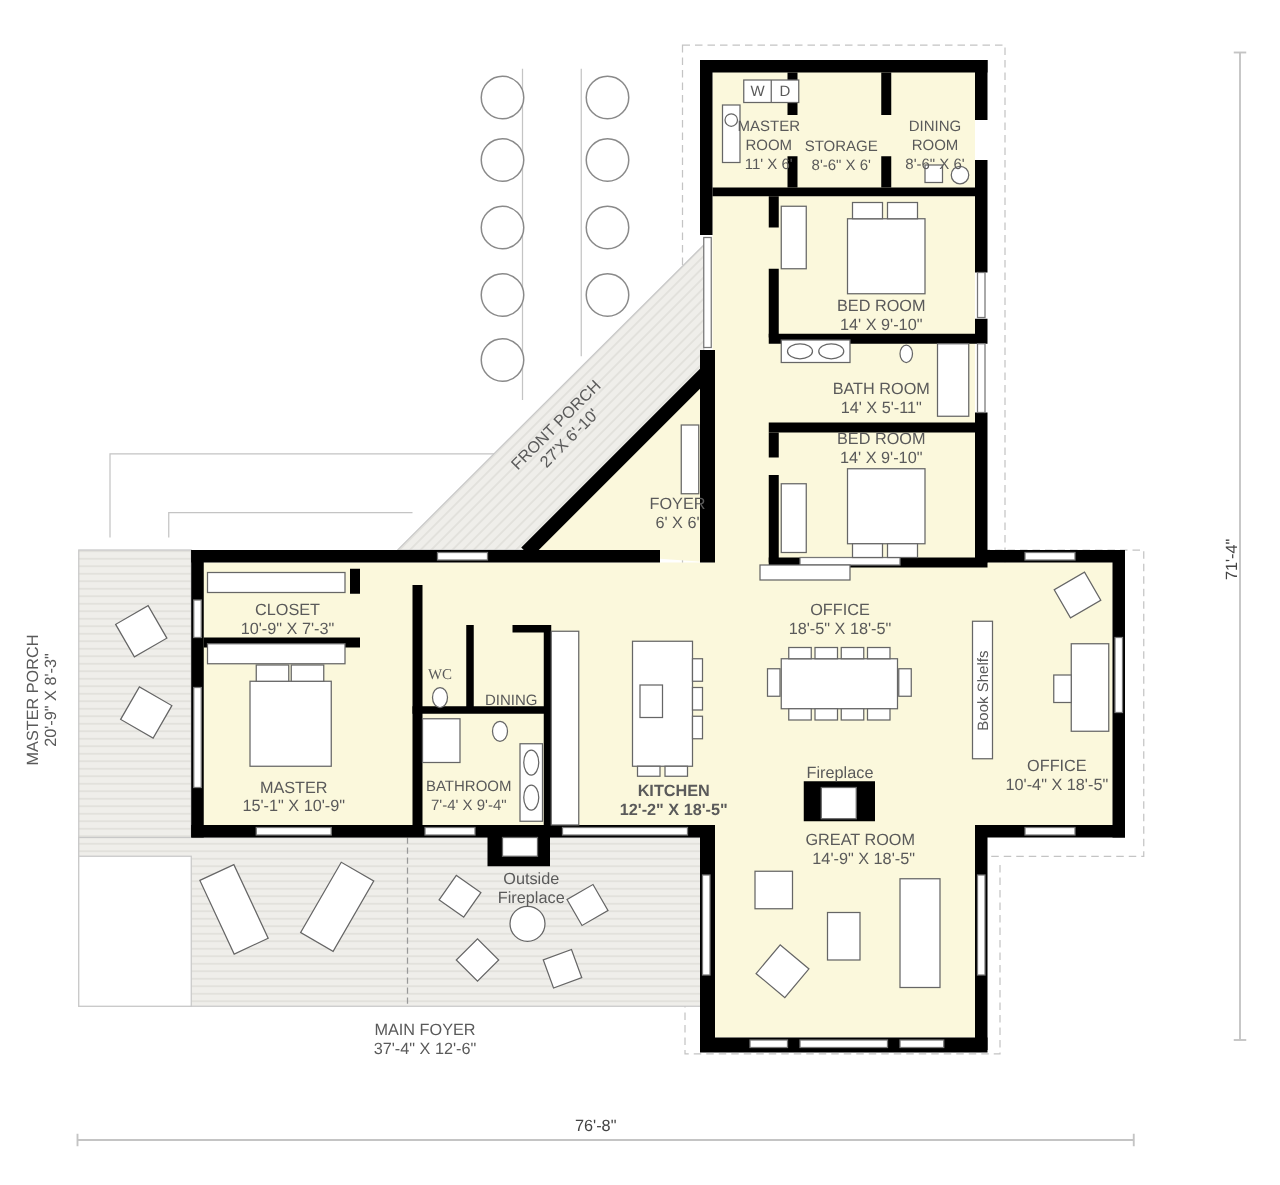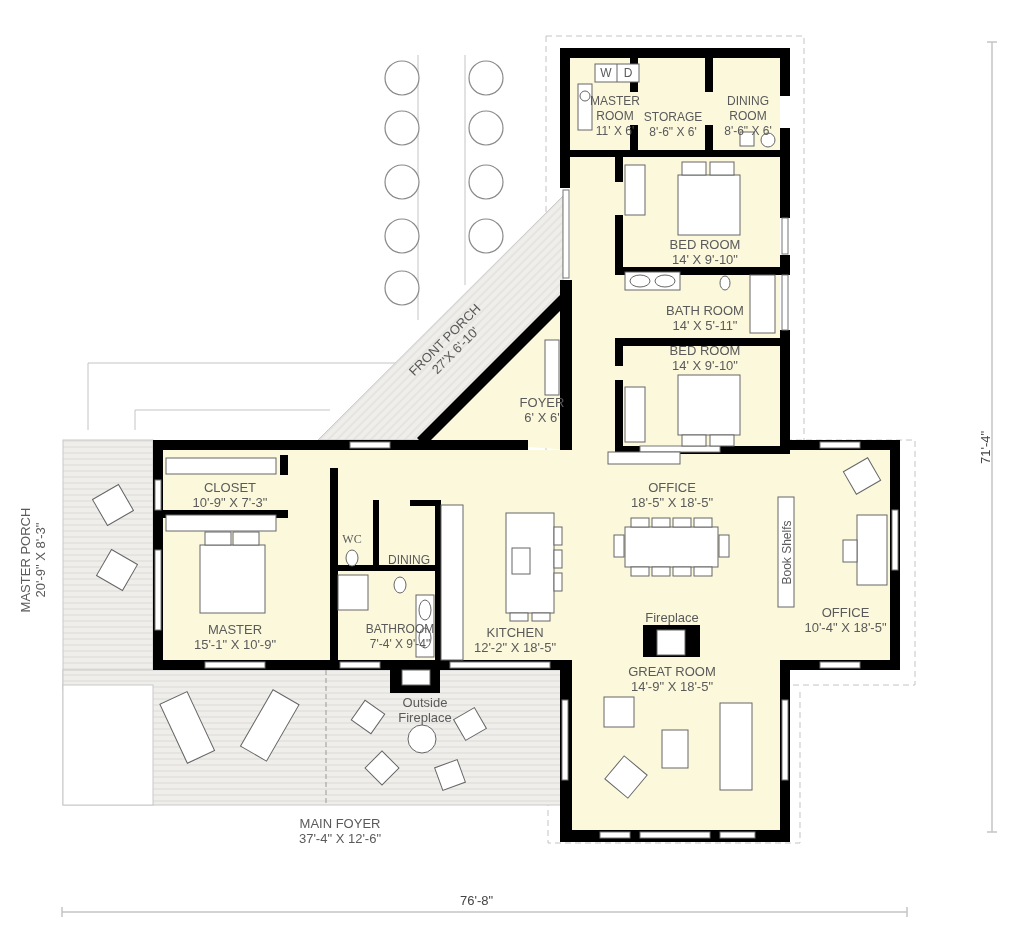--- a/index.html
+++ b/index.html
@@ -274,39 +274,39 @@
 <div class="lbl" style="left:170px;top:480px;width:120px;">
   <span>CLOSET</span>
   <span>10'-9" X 7'-3"</span>
 </div>
 <div class="lbl" style="left:175px;top:622px;width:120px;">
   <span>MASTER</span>
   <span>15'-1" X 10'-9"</span>
 </div>
 <div class="lbl small" style="left:337px;top:532px;width:30px;font-family:Liberation Serif, serif;">WC</div>
 <div class="lbl small" style="left:378px;top:553px;width:62px;">DINING</div>
-<div class="lbl small" style="left:330px;top:622px;width:90px;padding-left:25px;">
+<div class="lbl small" style="left:330px;top:622px;width:90px;">
   <span>BATHROOM</span>
   <span>7'-4' X 9'-4"</span>
 </div>
-<div class="lbl" style="left:460px;top:625px;width:110px;">
+<div class="lbl" style="left:484px;top:625px;width:110px;font-weight:bold;">
   <span>KITCHEN</span>
   <span>12'-2" X 18'-5"</span>
 </div>
 <div class="lbl" style="left:612px;top:480px;width:120px;">
   <span>OFFICE</span>
   <span>18'-5" X 18'-5"</span>
 </div>
 <div class="lbl small rot-ccw" style="left:752px;top:545px;width:70px;">Book Shelfs</div>
 <div class="lbl" style="left:798px;top:605px;width:95px;">
   <span>OFFICE</span>
   <span>10'-4" X 18'-5"</span>
 </div>
 <div class="lbl" style="left:632px;top:610px;width:80px;">Fireplace</div>
-<div class="lbl" style="left:612px;top:664px;width:120px;">
+<div class="lbl" style="left:612px;top:664px;width:120px;text-align:right;">
   <span>GREAT ROOM</span>
   <span>14'-9" X 18'-5"</span>
 </div>
 <div class="lbl" style="left:385px;top:695px;width:80px;">
   <span>Outside</span>
   <span>Fireplace</span>
 </div>
 <div class="lbl rot-ccw" style="left:-22px;top:545px;width:110px;">
   <span>MASTER PORCH</span>
   <span>20'-9" X 8'-3"</span>

